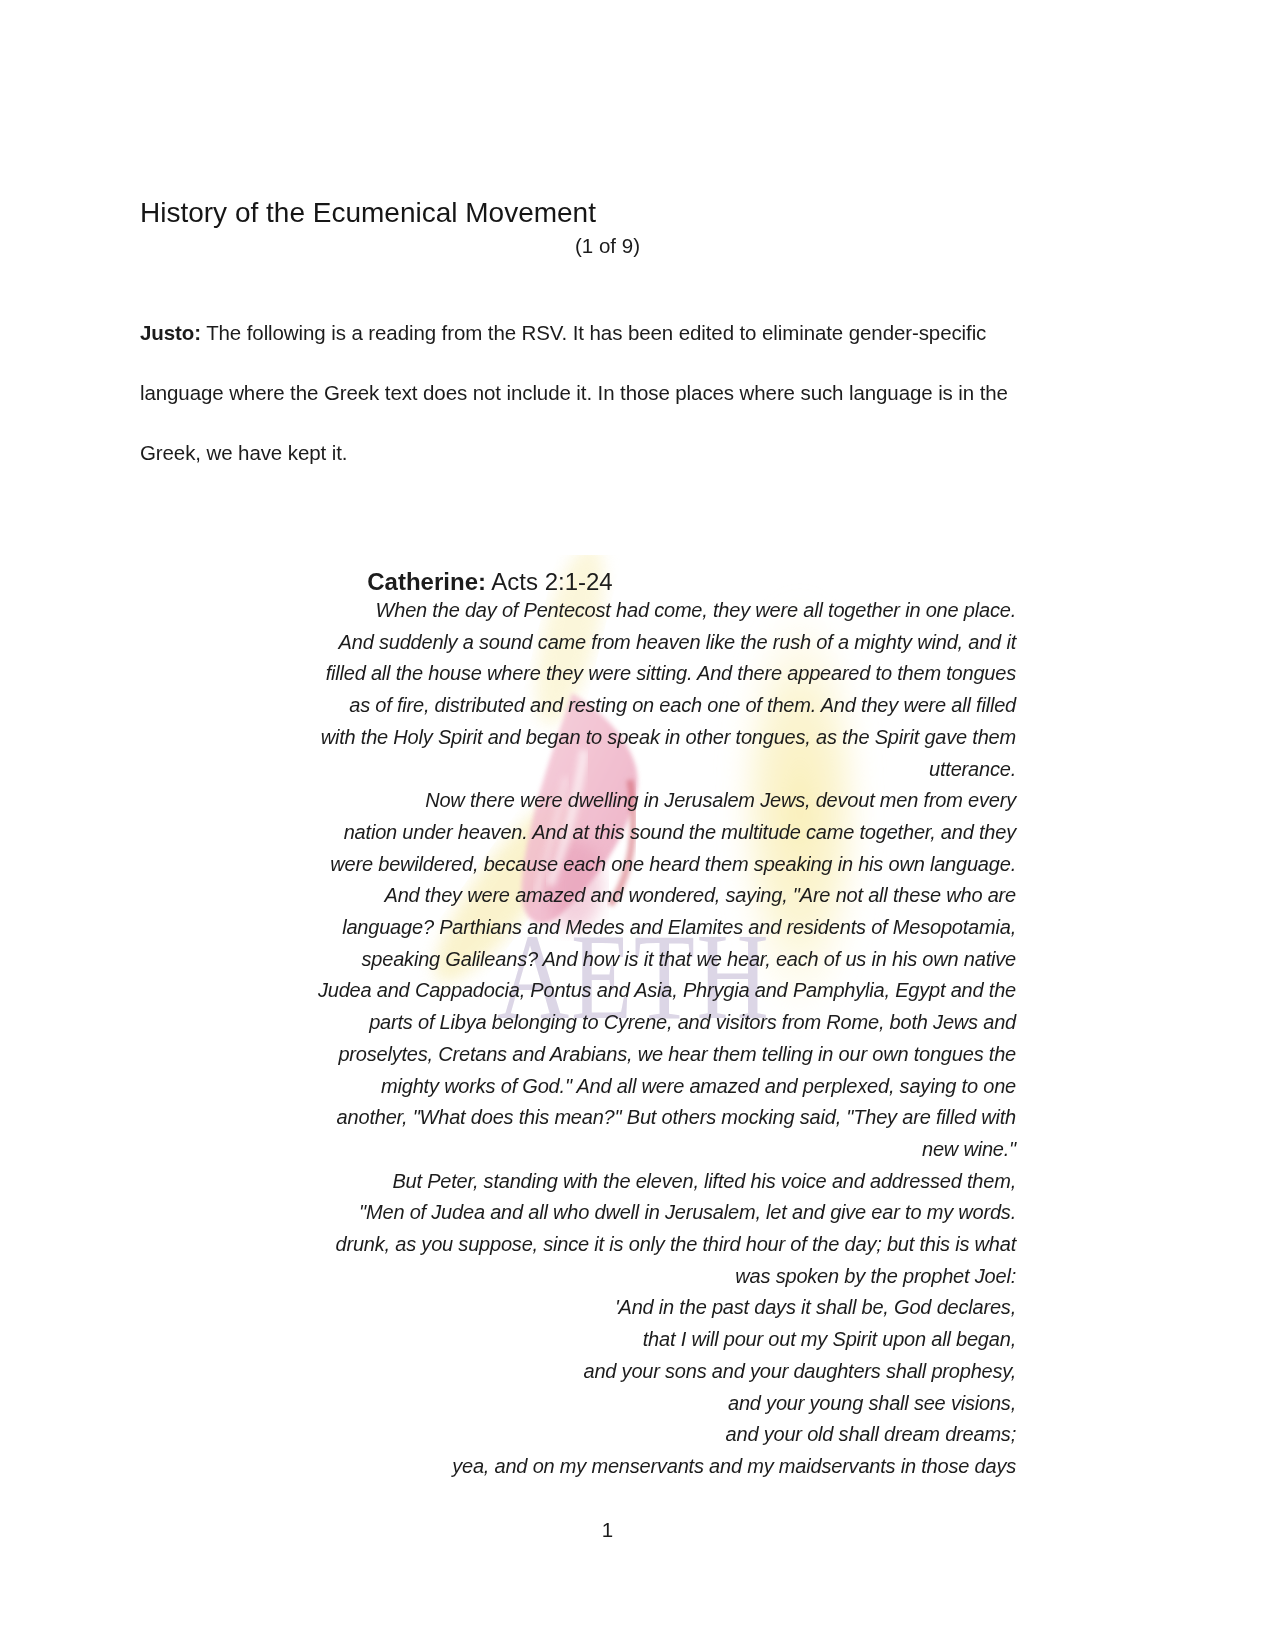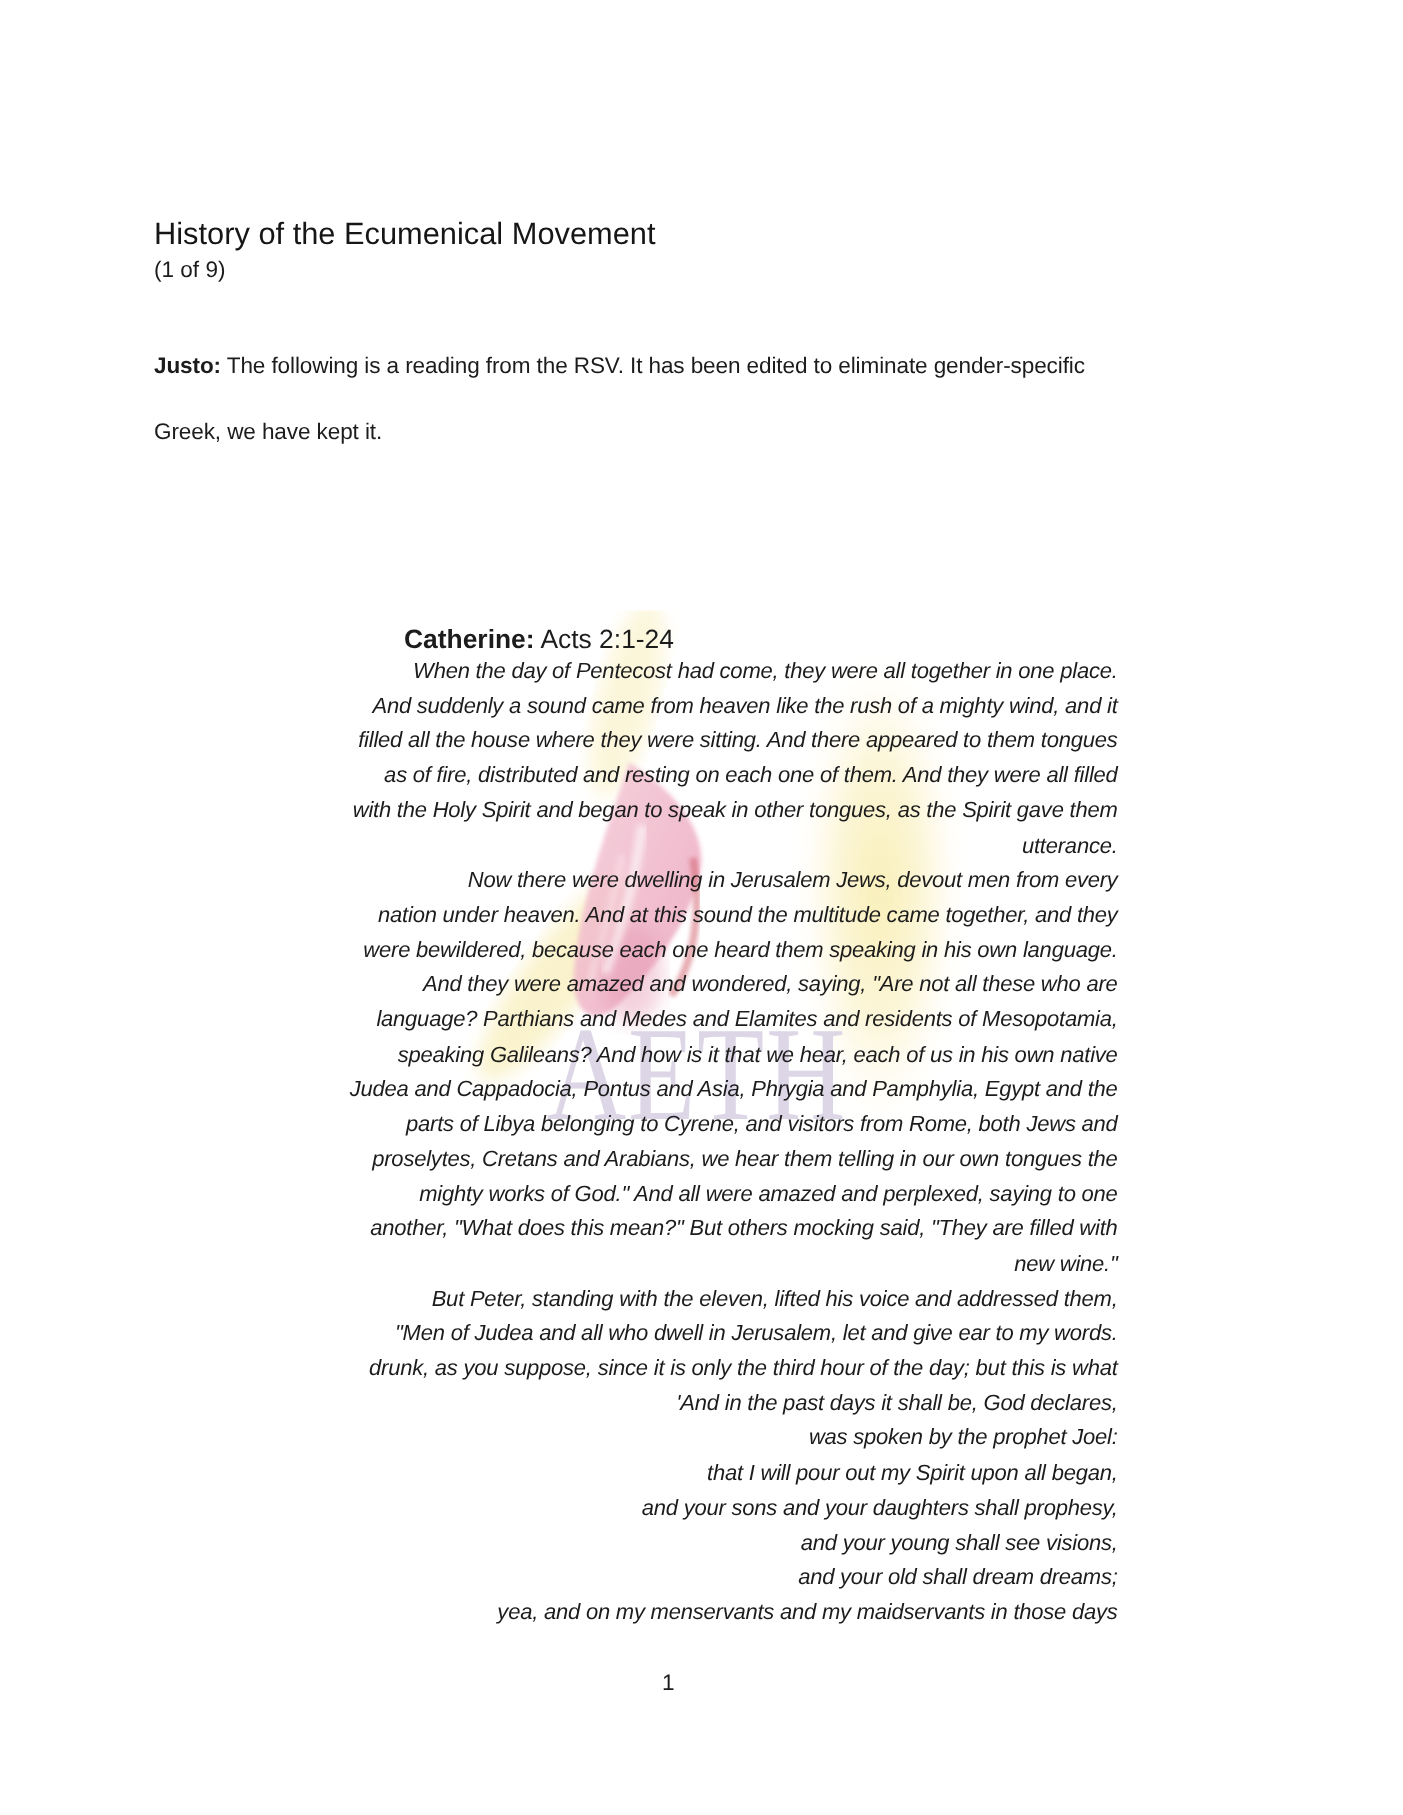--- a/index.html
+++ b/index.html
@@ -32,20 +32,21 @@
   .content { position:absolute; left:0; top:0; width:1275px; height:1650px; z-index:1; }
 
   .doc-title {
     position:absolute; left:140px; top:197px; width:935px;
     text-align:left;
     font-size:28px; line-height:32px; font-weight:400;
     color:#161616;
   }
   .doc-subtitle {
     position:absolute; left:140px; top:234px; width:935px;
+    text-align:center;
     font-size:20.5px; line-height:24px;
   }
 
   .intro {
     position:absolute; left:140px; top:303px; width:1000px;
     font-size:20.5px;
   }
   .intro .line { line-height:60px; white-space:nowrap; letter-spacing:-0.1px; }
   .intro b { font-weight:700; }
 
@@ -123,20 +124,21 @@
 </div>
 
 <div class="content">
 
   <div class="doc-title">History of the Ecumenical Movement</div>
 
   <div class="doc-subtitle">(1 of 9)</div>
 
   <div class="intro">
       <div class="line"><b>Justo:</b> The following is a reading from the RSV. It has been edited to eliminate gender-specific</div>
+      <div class="line">language where the Greek text does not include it. In those places where such language is in the</div>
       <div class="line">Greek, we have kept it.</div>
     </div>
 
   <div class="reading-ref">
     <b>Catherine:</b><span> Acts 2:1-24</span>
   </div>
 
   <div class="quote">
       <div class="line indent-first">When the day of Pentecost had come, they were all together in one place.</div>
       <div class="line">And suddenly a sound came from heaven like the rush of a mighty wind, and it</div>
@@ -152,22 +154,22 @@
       <div class="line">speaking Galileans? And how is it that we hear, each of us in his own native</div>
       <div class="line">Judea and Cappadocia, Pontus and Asia, Phrygia and Pamphylia, Egypt and the</div>
       <div class="line">parts of Libya belonging to Cyrene, and visitors from Rome, both Jews and</div>
       <div class="line">proselytes, Cretans and Arabians, we hear them telling in our own tongues the</div>
       <div class="line">mighty works of God." And all were amazed and perplexed, saying to one</div>
       <div class="line">another, "What does this mean?" But others mocking said, "They are filled with</div>
       <div class="line">new wine."</div>
       <div class="line indent-first">But Peter, standing with the eleven, lifted his voice and addressed them,</div>
       <div class="line">"Men of Judea and all who dwell in Jerusalem, let and give ear to my words.</div>
       <div class="line">drunk, as you suppose, since it is only the third hour of the day; but this is what</div>
+      <div class="line">was spoken by the prophet Joel:</div>
       <div class="line indent-poem">'And in the past days it shall be, God declares,</div>
-      <div class="line">was spoken by the prophet Joel:</div>
       <div class="line indent-poem">that I will pour out my Spirit upon all began,</div>
       <div class="line indent-poem">and your sons and your daughters shall prophesy,</div>
       <div class="line indent-poem">and your young shall see visions,</div>
       <div class="line indent-poem">and your old shall dream dreams;</div>
       <div class="line indent-poem">yea, and on my menservants and my maidservants in those days</div>
     </div>
 
   <div class="page-number">1</div>
 
 </div>

